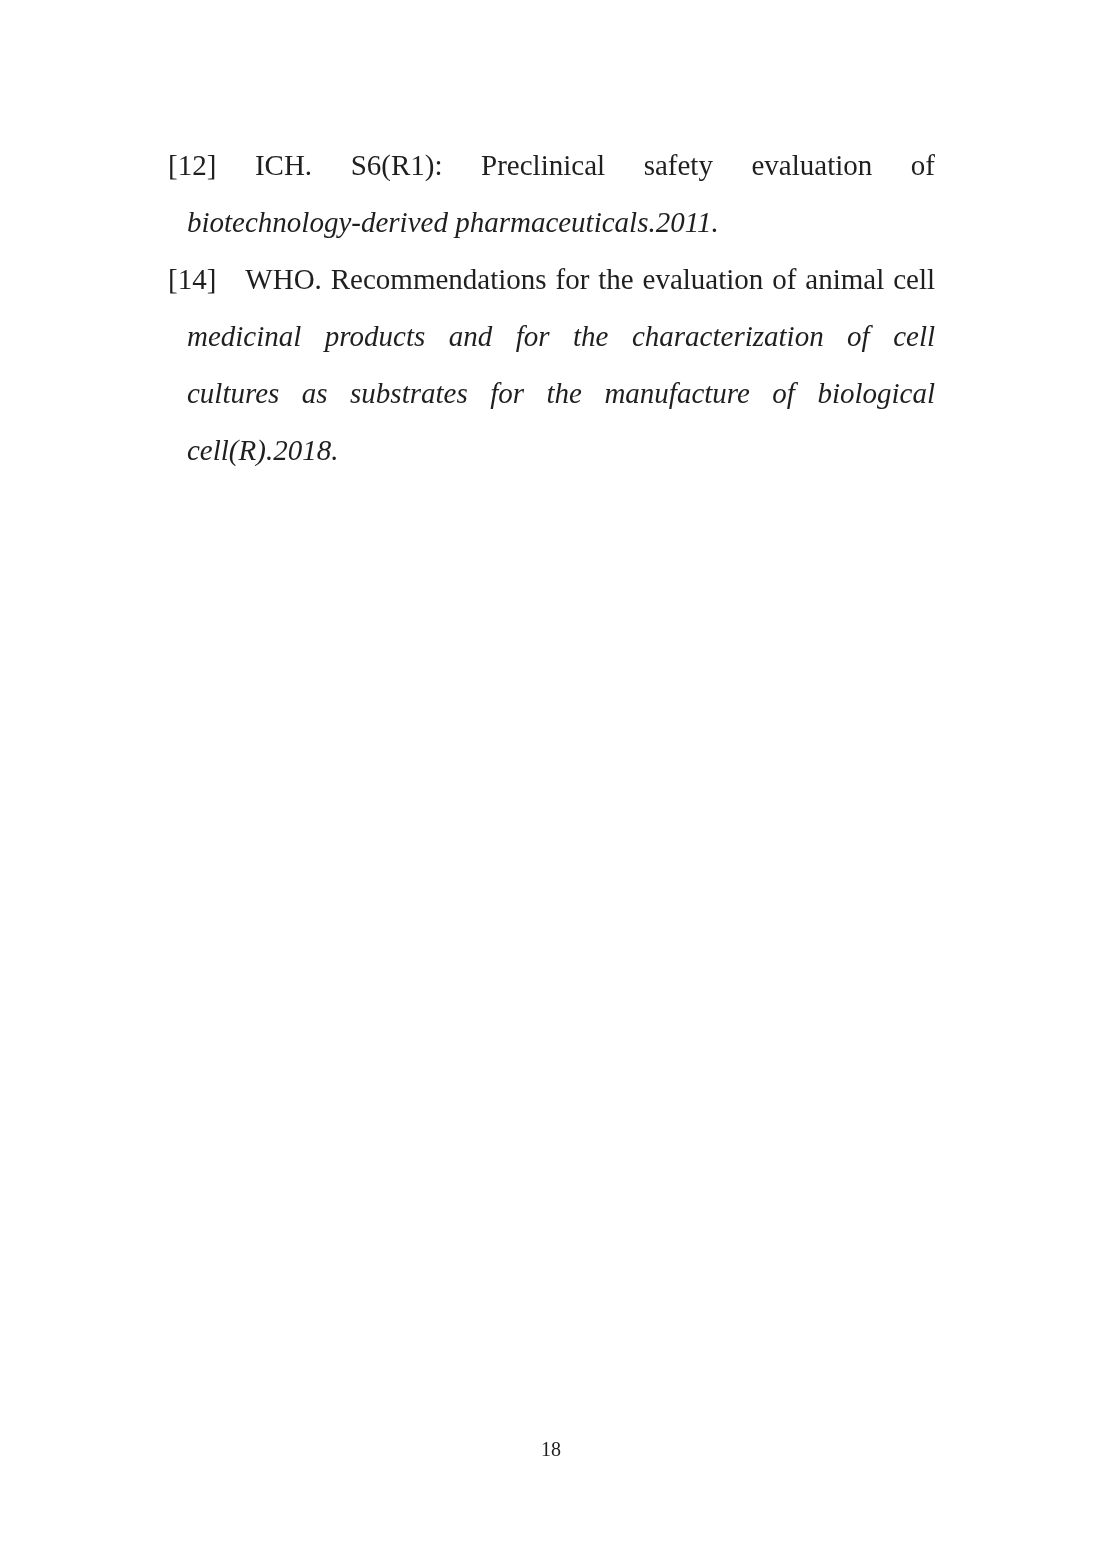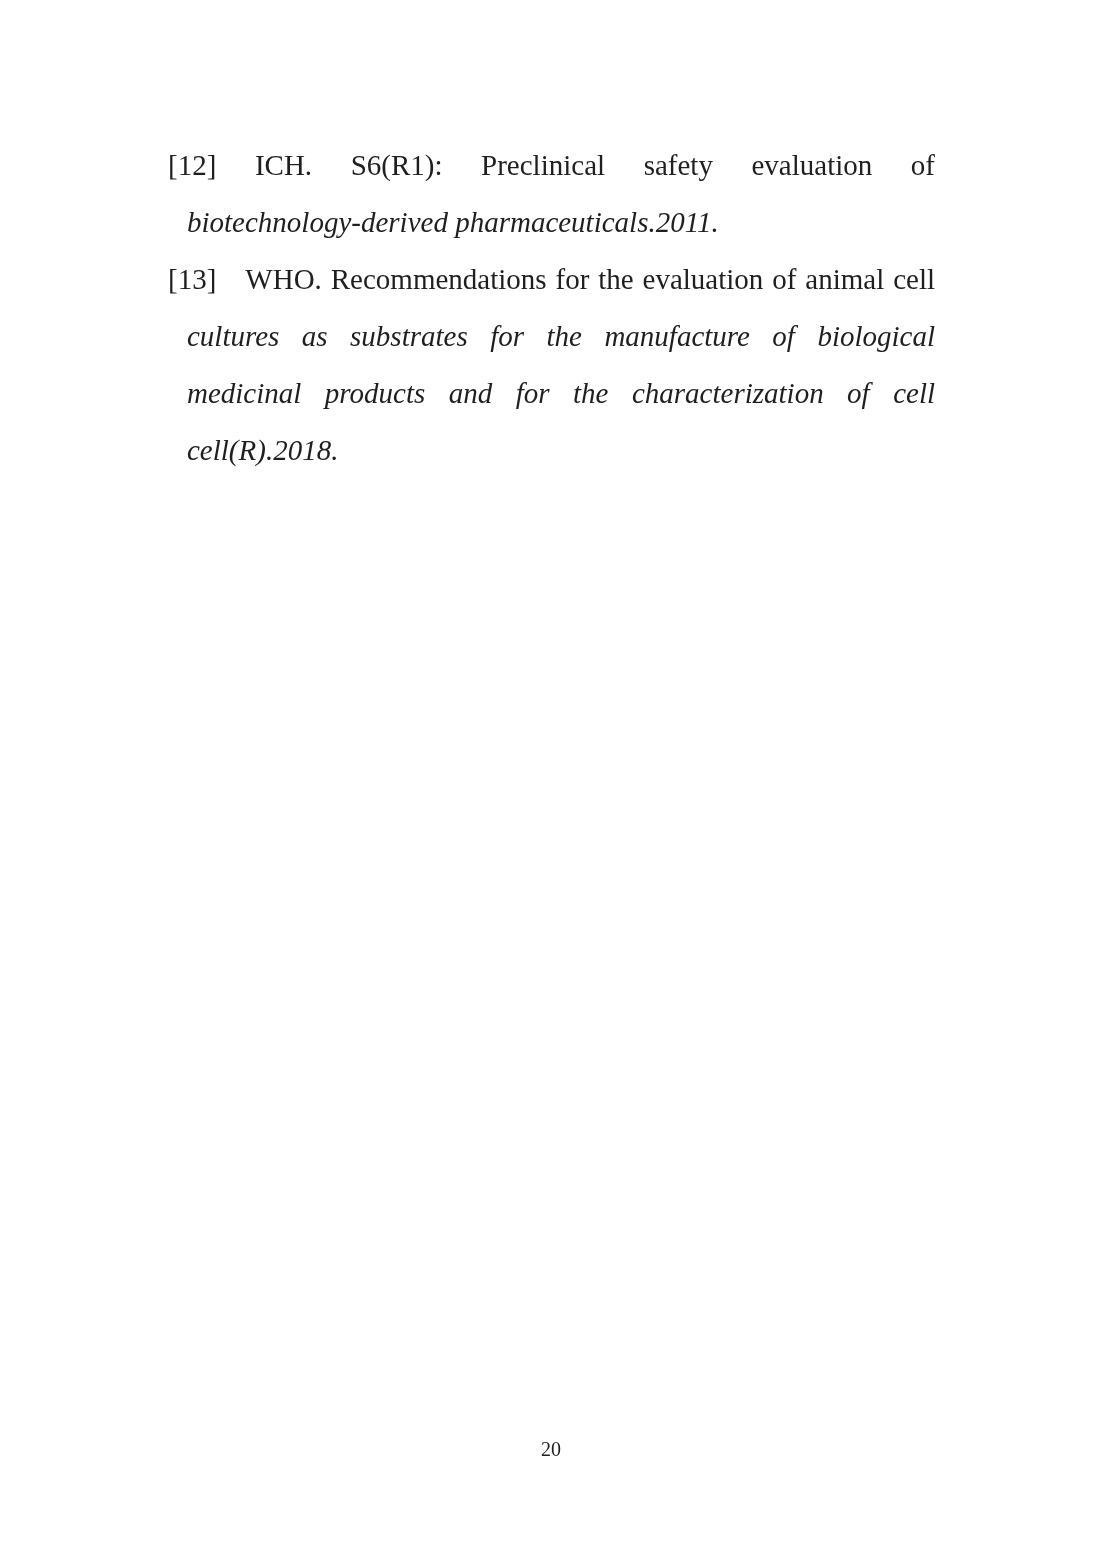--- a/index.html
+++ b/index.html
@@ -45,22 +45,22 @@
 
 <div class="page" style="background: rgb(255, 255, 255); color: rgb(31, 31, 31);">
   <div class="refs">
 
     <div class="ref">
       <div class="ref-line">[12] ICH. S6(R1): Preclinical safety evaluation of</div>
       <div class="ref-line cont flush">biotechnology-derived pharmaceuticals.2011.</div>
     </div>
 
     <div class="ref">
-      <div class="ref-line">[13] WHO. Recommendations for the evaluation of animal cell</div>
+      <div class="ref-line">[14] WHO. Recommendations for the evaluation of animal cell</div>
+      <div class="ref-line cont">medicinal products and for the characterization of cell</div>
       <div class="ref-line cont">cultures as substrates for the manufacture of biological</div>
-      <div class="ref-line cont">medicinal products and for the characterization of cell</div>
       <div class="ref-line cont flush">cell(R).2018.</div>
     </div>
 
   </div>
 
-  <div class="page-number">20</div>
+  <div class="page-number">18</div>
 </div>
 
 </body></html>

